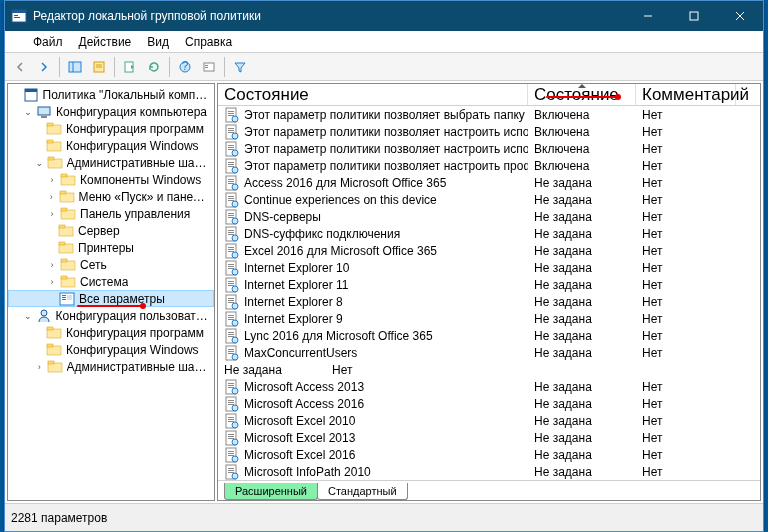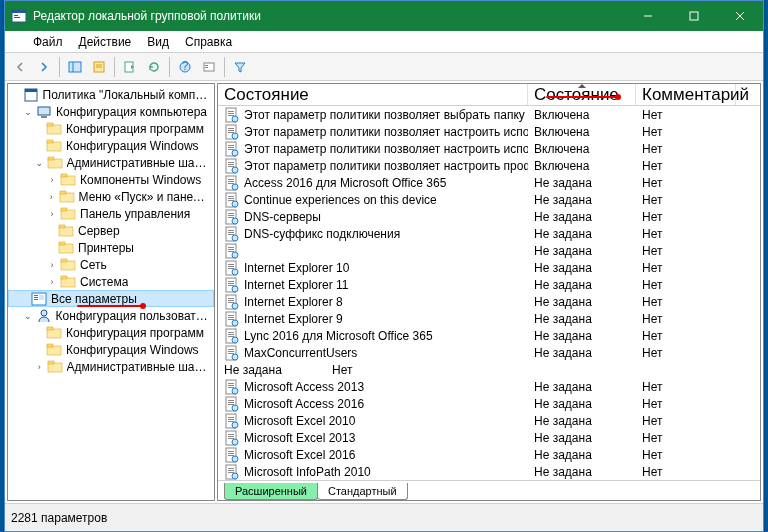--- a/index.html
+++ b/index.html
@@ -1,18 +1,18 @@
 <!DOCTYPE html>
 <html><head>
 <meta charset="utf-8">
 <style>
   * { box-sizing: border-box; margin: 0; padding: 0; font-family: "Segoe UI", Tahoma, sans-serif; font-size: 12px; }
   body { background: #005a9e; width: 768px; height: 532px; overflow: hidden; }
   .window { position: absolute; left: 4px; top: 0; width: 760px; height: 532px; background: #fff; border: 1px solid #4a8fcf; box-shadow: 0 0 4px rgba(0,0,0,0.3); display: flex; flex-direction: column; }
-  .titlebar { height: 30px; background: #15803d; color: #fff; display: flex; align-items: center; padding: 0 0 0 6px; }
+  .titlebar { height: 30px; background: #0c4a6e; color: #fff; display: flex; align-items: center; padding: 0 0 0 6px; }
   .titlebar .app-icon { width: 16px; height: 16px; margin-right: 6px; }
   .titlebar .title { flex: 1; font-size: 12px; }
   .titlebar .win-btn { width: 46px; height: 30px; display: flex; align-items: center; justify-content: center; color: #fff; }
   .menubar { height: 22px; background: #fff; display: flex; align-items: center; padding: 0 20px; border-bottom: 1px solid #d0d0d0; }
   .menubar .menu-item { padding: 2px 8px; }
   .toolbar { height: 28px; background: #f5f5f5; border-bottom: 1px solid #d0d0d0; display: flex; align-items: center; padding: 0 4px; gap: 2px; }
   .toolbar .tb-btn { width: 22px; height: 22px; display: flex; align-items: center; justify-content: center; }
   .toolbar .sep { width: 1px; height: 20px; background: #c0c0c0; margin: 0 2px; }
   .content { flex: 1; display: flex; min-height: 0; padding: 2px; gap: 2px; }
   .tree-pane { width: 208px; border: 1px solid #888; overflow: auto; background: #fff; padding: 2px 0; }
@@ -228,21 +228,21 @@
           <span class="label">Сеть</span>
         </div>
       <div class="tree-row" style="padding-left:38px">
           <span class="expander">›</span>
           <svg class="icon folder-icon" viewBox="0 0 16 16">
             <rect x="1" y="4" width="14" height="9"></rect>
             <rect class="tab" x="1" y="2" width="6" height="3"></rect>
           </svg>
           <span class="label">Система</span>
         </div>
-      <div class="tree-row selected" style="padding-left:22px;position:relative">
+      <div class="tree-row selected" style="padding-left:50px;position:relative">
         <svg class="icon" viewBox="0 0 16 16">
             <rect x="1" y="2" width="14" height="12" fill="#fff" stroke="#1e81d6"></rect>
             <rect x="3" y="4" width="4" height="1" fill="#1e81d6"></rect>
             <rect x="3" y="6" width="4" height="1" fill="#1e81d6"></rect>
             <rect x="3" y="8" width="4" height="1" fill="#1e81d6"></rect>
             <rect x="8" y="4" width="5" height="5" fill="#cde6f7"></rect>
           </svg>
         <span class="label">Все параметры</span>
         <div class="redline" style="left:68px;top:14px;width:66px"></div>
       </div>
@@ -400,20 +400,21 @@
           </div>
           <div class="list-row">
             <div class="cell col-name">
               <svg class="row-icon" viewBox="0 0 16 16">
                 <rect x="2" y="1" width="10" height="14" fill="#fff" stroke="#888"></rect>
                 <rect x="4" y="4" width="6" height="1" fill="#888"></rect>
                 <rect x="4" y="6" width="6" height="1" fill="#888"></rect>
                 <rect x="4" y="8" width="6" height="1" fill="#888"></rect>
                 <circle cx="11" cy="12" r="3" fill="#cde6f7" stroke="#1e81d6"></circle>
               </svg>
+              <span>Excel 2016 для Microsoft Office 365</span>
             </div>
             <div class="cell col-state">Не задана</div>
             <div class="cell col-comment">Нет</div>
           </div>
           <div class="list-row">
             <div class="cell col-name">
               <svg class="row-icon" viewBox="0 0 16 16">
                 <rect x="2" y="1" width="10" height="14" fill="#fff" stroke="#888"></rect>
                 <rect x="4" y="4" width="6" height="1" fill="#888"></rect>
                 <rect x="4" y="6" width="6" height="1" fill="#888"></rect>

